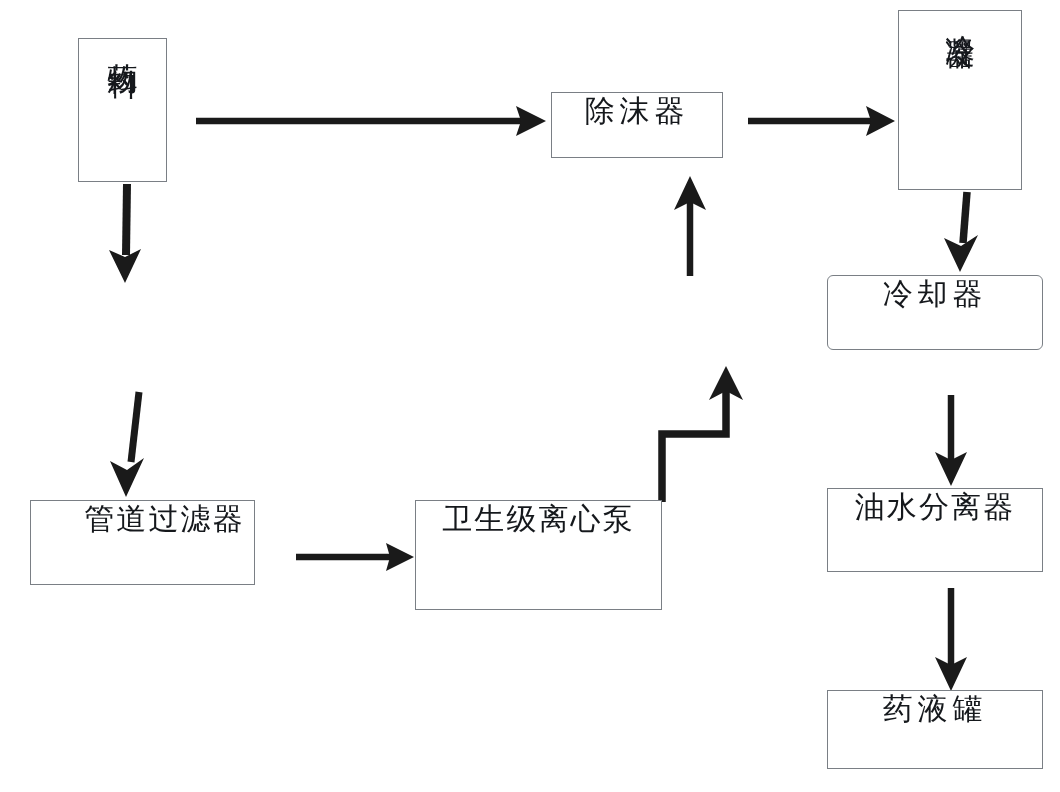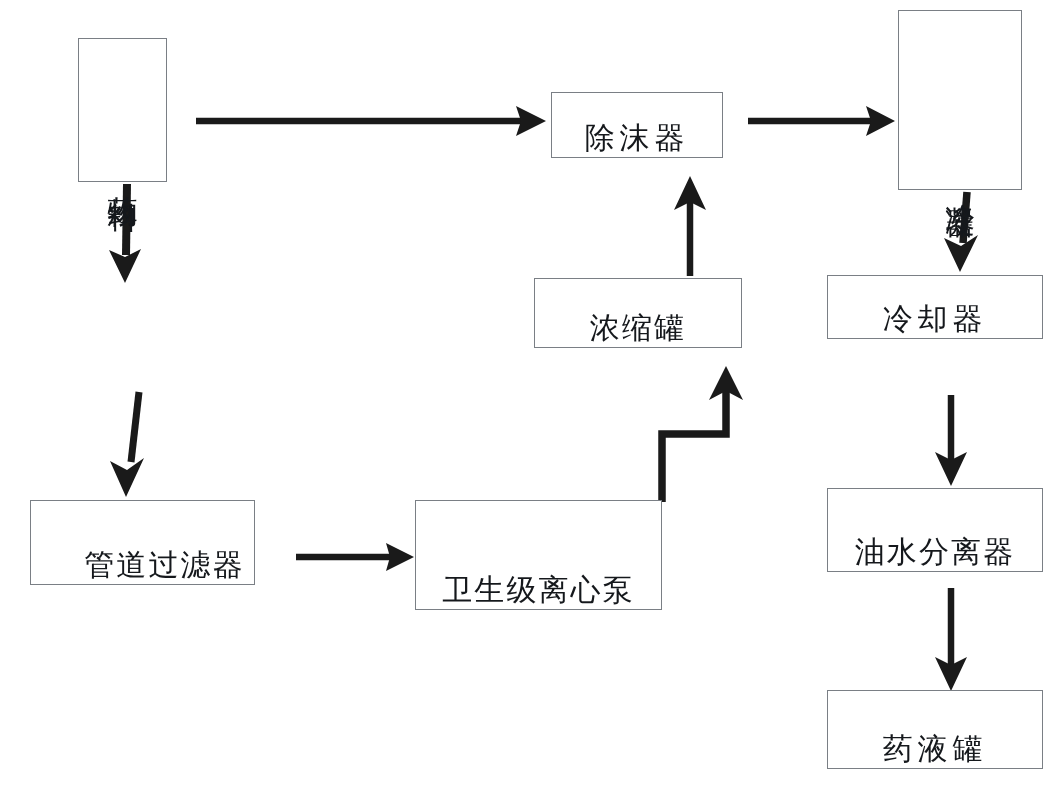--- a/index.html
+++ b/index.html
@@ -25,21 +25,21 @@
     width: 1060px;
     height: 792px;
     pointer-events: none;
   }
   .node {
     position: absolute;
     box-sizing: border-box;
     border: 1.6px solid #7a7f85;
     background: #ffffff;
     display: flex;
-    align-items: flex-end;
+    align-items: flex-start;
     justify-content: center;
     color: #15181c;
   }
   .node .label {
     display: block;
     text-align: center;
     line-height: 1.22;
     letter-spacing: 0.07em;
     font-size: 30px;
     white-space: nowrap;
@@ -120,33 +120,30 @@
 
 
   <div class="node" style="left:30px; top:500px; width:225px; height:85px;padding-left:44px;">
     <span class="label">管道过滤器</span>
   </div>
 
   <div class="node" style="left:415px; top:500px; width:247px; height:110px;">
     <span class="label">卫生级离心泵</span>
   </div>
 
-  <div class="node" style="left:534px; top:278px; width:208px; height:70px;">
-    <span class="label">浓缩罐</span>
-  </div>
 
   <div class="node tight" style="left:551px; top:92px; width:172px; height:66px;">
     <span class="label">除沫器</span>
   </div>
 
   <div class="node vertical" style="left:898px; top:10px; width:124px; height:180px;">
     <span class="label">冷凝器</span>
   </div>
 
-  <div class="node tight" style="left:827px; top:275px; width:216px; height:64px;">
+  <div class="node tight" style="left:827px; top:275px; width:216px; height:75px;border-radius:6px;">
     <span class="label">冷却器</span>
   </div>
 
   <div class="node" style="left:827px; top:488px; width:216px; height:84px;">
     <span class="label">油水分离器</span>
   </div>
 
   <div class="node tight" style="left:827px; top:690px; width:216px; height:79px;">
     <span class="label">药液罐</span>
   </div>

